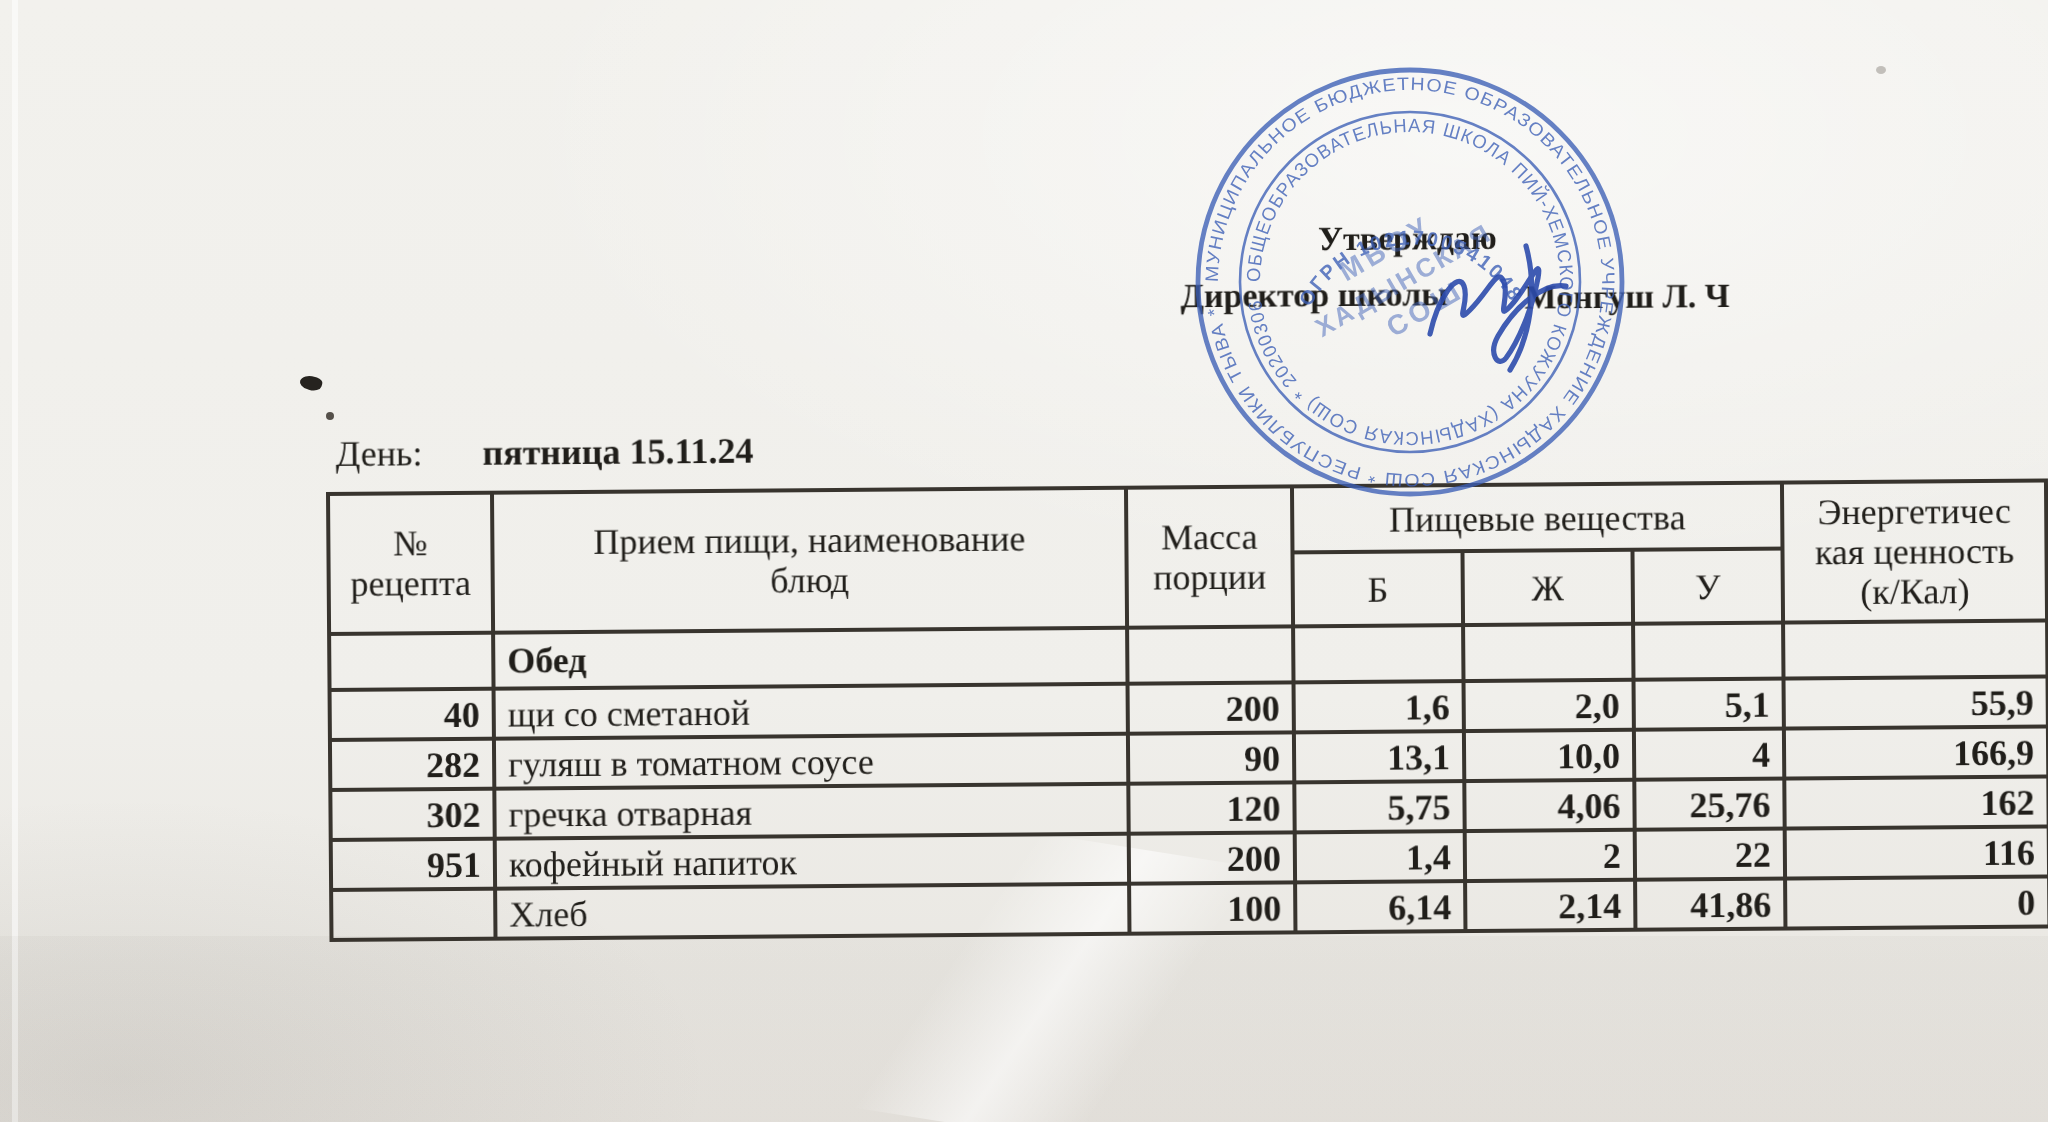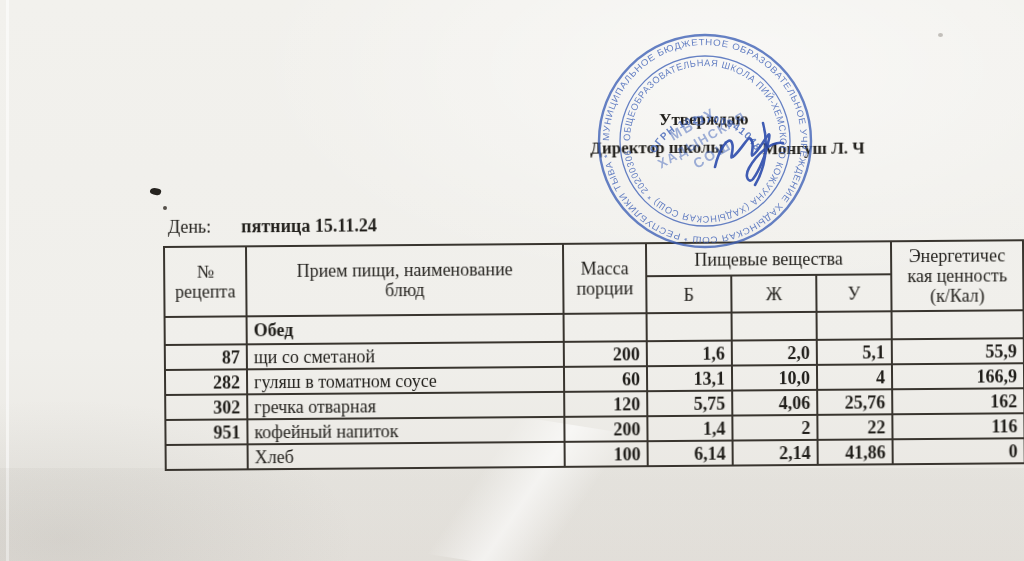--- a/index.html
+++ b/index.html
@@ -100,32 +100,32 @@
           <tr>
             <td class="c-recipe"></td>
             <td class="c-dish bold">Обед</td>
             <td class="c-num"></td>
             <td class="c-num"></td>
             <td class="c-num"></td>
             <td class="c-num"></td>
             <td class="c-num c-energy"></td>
           </tr>
           <tr>
-            <td class="c-recipe">87</td>
+            <td class="c-recipe">40</td>
             <td class="c-dish">щи со сметаной</td>
             <td class="c-num">200</td>
             <td class="c-num">1,6</td>
             <td class="c-num">2,0</td>
             <td class="c-num">5,1</td>
             <td class="c-num c-energy">55,9</td>
           </tr>
           <tr>
             <td class="c-recipe">282</td>
             <td class="c-dish">гуляш в томатном соусе</td>
-            <td class="c-num">60</td>
+            <td class="c-num">90</td>
             <td class="c-num">13,1</td>
             <td class="c-num">10,0</td>
             <td class="c-num">4</td>
             <td class="c-num c-energy">166,9</td>
           </tr>
           <tr>
             <td class="c-recipe">302</td>
             <td class="c-dish">гречка отварная</td>
             <td class="c-num">120</td>
             <td class="c-num">5,75</td>

